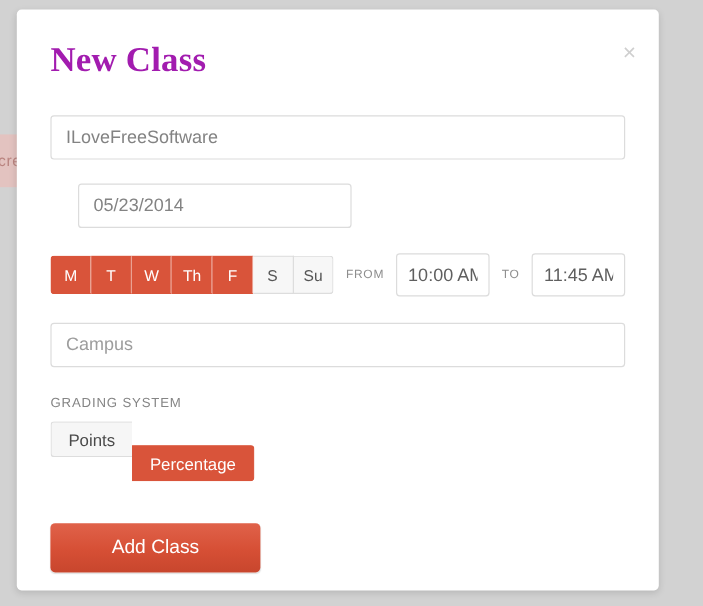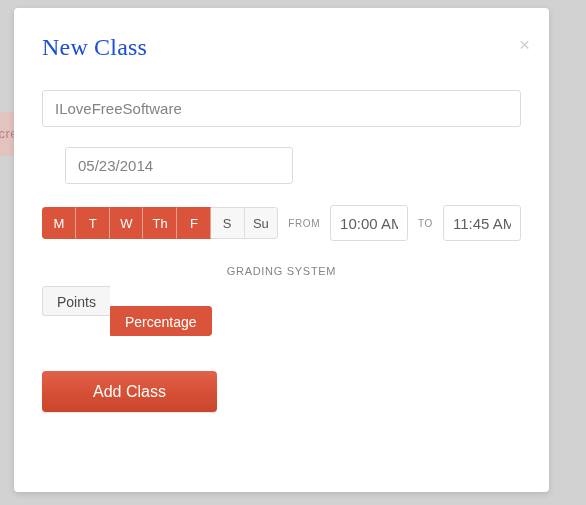--- a/index.html
+++ b/index.html
@@ -45,24 +45,24 @@
     box-sizing: border-box;
     overflow: hidden;
   }
 
   .modal-inner {
     padding: 26px 28px 0 28px;
   }
 
   .modal-title {
     font-family: "Liberation Serif", serif;
-    font-size: 24px;
-    color: #1d4ed8;
+    font-size: 29px;
+    color: #a21caf;
     margin: 0;
-    font-weight: normal;
+    font-weight: bold;
     letter-spacing: 0.2px;
   }
 
   .close-icon {
     position: absolute;
     right: 19px;
     top: 27px;
     font-size: 19px;
     color: #cfcfcf;
     line-height: 1;
@@ -149,21 +149,20 @@
   }
 
   .campus-row { margin-top: 22px; }
   .campus-input { width: 479px; }
 
   .grading-label {
     margin-top: 24px;
     font-size: 11px;
     color: #858585;
     letter-spacing: 0.7px;
-    text-align: center;
   }
 
   .grade-group {
     display: flex;
     margin-top: 9px;
     border-radius: 3px;
     overflow: hidden;
     width: fit-content;
   }
   .grade-btn {
@@ -234,20 +233,23 @@
         <div class="day-btn off">Su</div>
       </div>
 
       <span class="time-label">FROM</span>
       <input class="field time-input" type="text" value="10:00 AM" style="">
 
       <span class="time-label">TO</span>
       <input class="field time-input" type="text" value="11:45 AM" style="">
     </div>
 
+    <div class="row campus-row">
+      <input class="field campus-input" type="text" placeholder="Campus" style="">
+    </div>
 
     <div class="grading-label">GRADING SYSTEM</div>
 
     <div class="grade-group">
       <div class="grade-btn off">Points</div>
       <div class="grade-btn on">Percentage</div>
     </div>
 
     <button class="submit-btn">Add Class</button>
 

